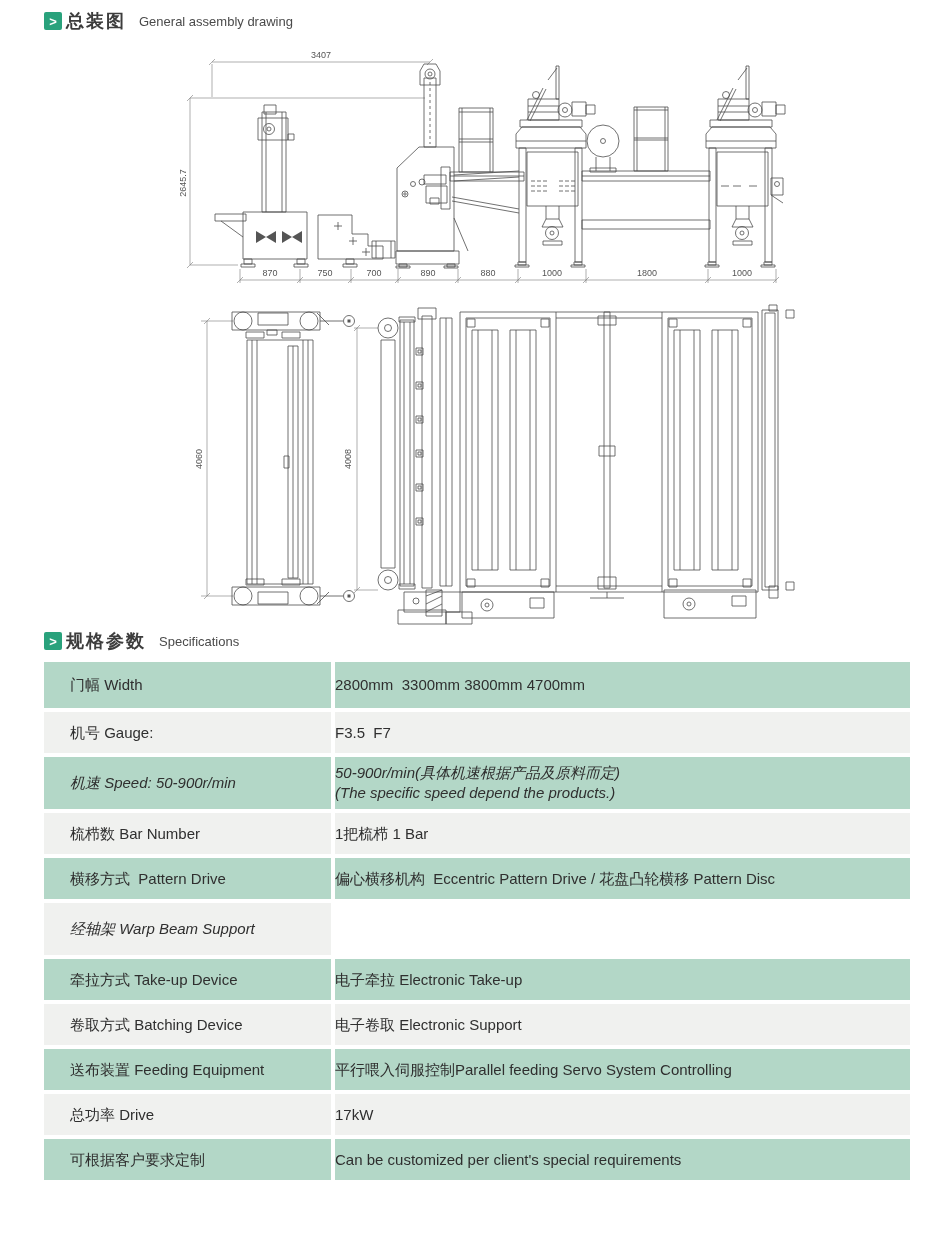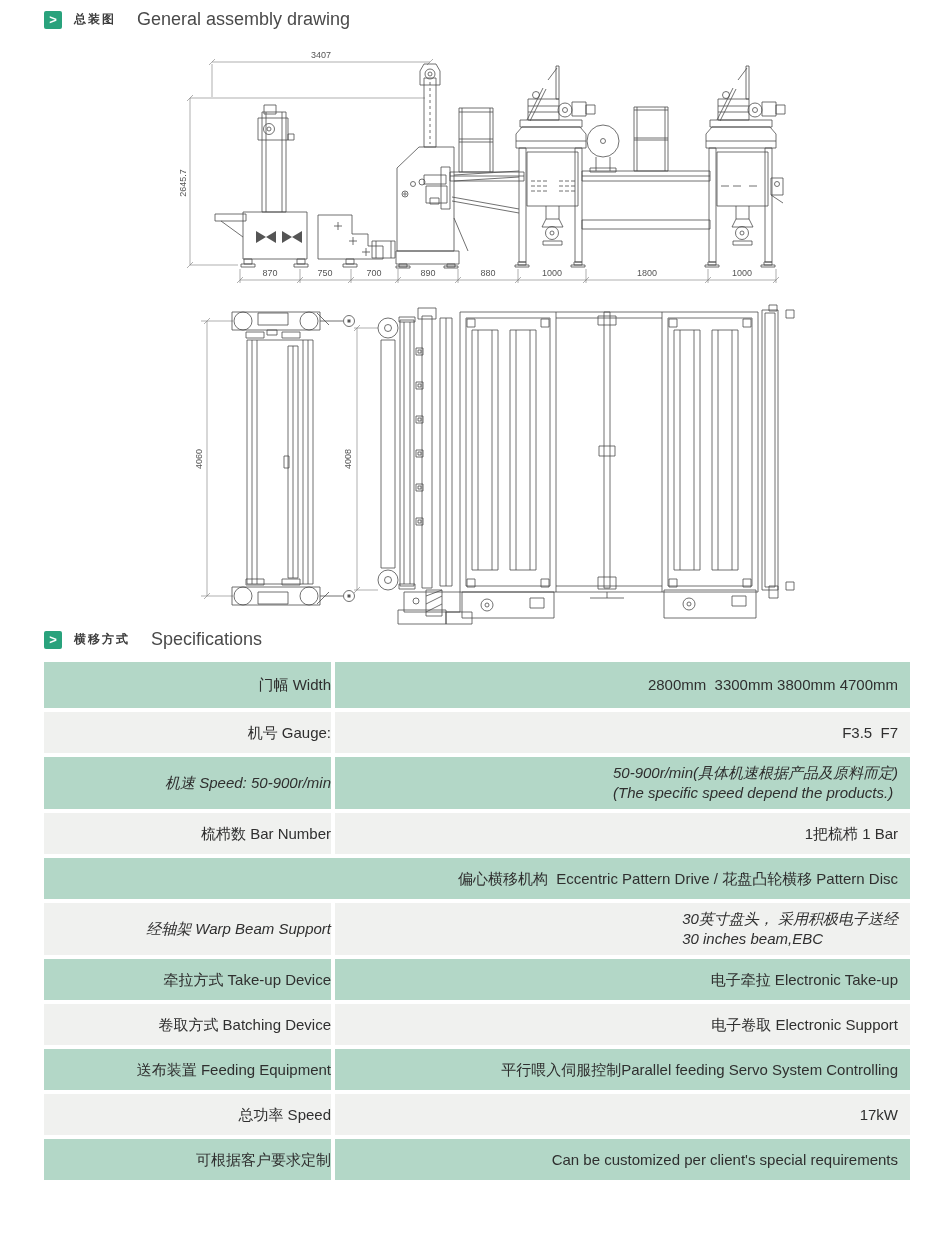--- a/index.html
+++ b/index.html
@@ -6,36 +6,36 @@
   body{
     width:930px;height:1235px;position:relative;background:#ffffff;
     font-family:"Liberation Sans","DejaVu Sans",sans-serif;color:#2f2f2f;overflow:hidden;
   }
   .sec-header{position:absolute;left:44px;display:flex;align-items:center;}
   .sec-icon{
     width:18px;height:18px;background:#29a27c;border-radius:2px;color:#fff;
     display:flex;align-items:center;justify-content:center;
     font-size:13px;font-weight:800;line-height:1;flex:0 0 auto;
   }
-  .sec-title-zh{margin-left:12px;font-size:12px;font-weight:bold;color:#3d3d3d;letter-spacing:2px;white-space:pre-wrap;}
-  .sec-title-en{margin-left:21px;font-size:18px;font-weight:400;color:#4a4a4a;white-space:pre-wrap;}
+  .sec-title-zh{margin-left:4px;font-size:18px;font-weight:bold;color:#3d3d3d;letter-spacing:2px;white-space:pre-wrap;}
+  .sec-title-en{margin-left:13px;font-size:13px;font-weight:400;color:#4a4a4a;white-space:pre-wrap;}
   #header-assembly{top:9px;}
   #header-specs{top:629px;}
   svg.drawings{position:absolute;left:0;top:0;}
   svg.drawings *{vector-effect:non-scaling-stroke;}
   .mline{stroke:#4d4d4d;stroke-width:0.8;fill:none;}
   .dline{stroke:#7a7a7a;stroke-width:0.6;fill:none;}
   .dimtxt{font-family:"Liberation Sans",sans-serif;font-size:9px;fill:#555;}
   .dark{fill:#555;stroke:none;}
   
   .spec-table{position:absolute;left:44px;top:662px;width:866px;}
   .spec-row{display:flex;gap:4px;margin-bottom:4px;min-height:41px;}
   .spec-row.tall{min-height:52px;font-style:italic;}
   .spec-row.first{min-height:46px;}
-  .spec-cell{display:flex;align-items:center;font-size:15px;line-height:20px;justify-content:flex-end;}
+  .spec-cell{display:flex;align-items:center;font-size:15px;line-height:20px;}
   .cell-label{width:287px;flex:0 0 auto;padding-left:26px;box-sizing:border-box;}
   .cell-value{flex:1 1 auto;padding-right:12px;box-sizing:border-box;}
   .spec-row:nth-child(odd) .spec-cell{background:#b3d7c7;}
   .spec-row:nth-child(even) .spec-cell{background:#f0f1ef;}
   .cell-text{white-space:pre-wrap;}
 </style>
 </head>
 <body>
 
 <div class="sec-header" id="header-assembly">
@@ -417,21 +417,21 @@
         <rect class="mline" x="398" y="610" width="48" height="14"></rect>
         <rect class="mline" x="446" y="612" width="26" height="12"></rect>
         <circle class="mline" cx="416" cy="601" r="3"></circle>
       </g>
     </g>
   </g>
 </svg>
 
 <div class="sec-header" id="header-specs">
   <span class="sec-icon">&gt;</span>
-  <span class="sec-title-zh">横移方式</span>
+  <span class="sec-title-zh">规格参数</span>
   <span class="sec-title-en">Specifications</span>
 </div>
 
 <div class="spec-table">
   <div class="spec-row first">
     <div class="spec-cell cell-label">
         <span class="cell-text">门幅 Width</span>
       </div>
     <div class="spec-cell cell-value">
         <span class="cell-text">2800mm  3300mm 3800mm 4700mm</span>
@@ -456,32 +456,31 @@
   </div>
   <div class="spec-row">
     <div class="spec-cell cell-label">
         <span class="cell-text">梳栉数 Bar Number</span>
       </div>
     <div class="spec-cell cell-value">
         <span class="cell-text">1把梳栉 1 Bar</span>
       </div>
   </div>
   <div class="spec-row">
+    <div class="spec-cell cell-label">
+        <span class="cell-text">横移方式  Pattern Drive</span>
+      </div>
     <div class="spec-cell cell-value">
         <span class="cell-text">偏心横移机构  Eccentric Pattern Drive / 花盘凸轮横移 Pattern Disc</span>
       </div>
   </div>
   <div class="spec-row tall">
     <div class="spec-cell cell-label">
         <span class="cell-text">经轴架 Warp Beam Support</span>
       </div>
-    <div class="spec-cell cell-value">
-        <span class="cell-text">30英寸盘头， 采用积极电子送经
-30 inches beam,EBC</span>
-      </div>
   </div>
   <div class="spec-row">
     <div class="spec-cell cell-label">
         <span class="cell-text">牵拉方式 Take-up Device</span>
       </div>
     <div class="spec-cell cell-value">
         <span class="cell-text">电子牵拉 Electronic Take-up</span>
       </div>
   </div>
   <div class="spec-row">
@@ -495,21 +494,21 @@
   <div class="spec-row">
     <div class="spec-cell cell-label">
         <span class="cell-text">送布装置 Feeding Equipment</span>
       </div>
     <div class="spec-cell cell-value">
         <span class="cell-text">平行喂入伺服控制Parallel feeding Servo System Controlling</span>
       </div>
   </div>
   <div class="spec-row">
     <div class="spec-cell cell-label">
-        <span class="cell-text">总功率 Speed</span>
+        <span class="cell-text">总功率 Drive</span>
       </div>
     <div class="spec-cell cell-value">
         <span class="cell-text">17kW</span>
       </div>
   </div>
   <div class="spec-row">
     <div class="spec-cell cell-label">
         <span class="cell-text">可根据客户要求定制</span>
       </div>
     <div class="spec-cell cell-value">

